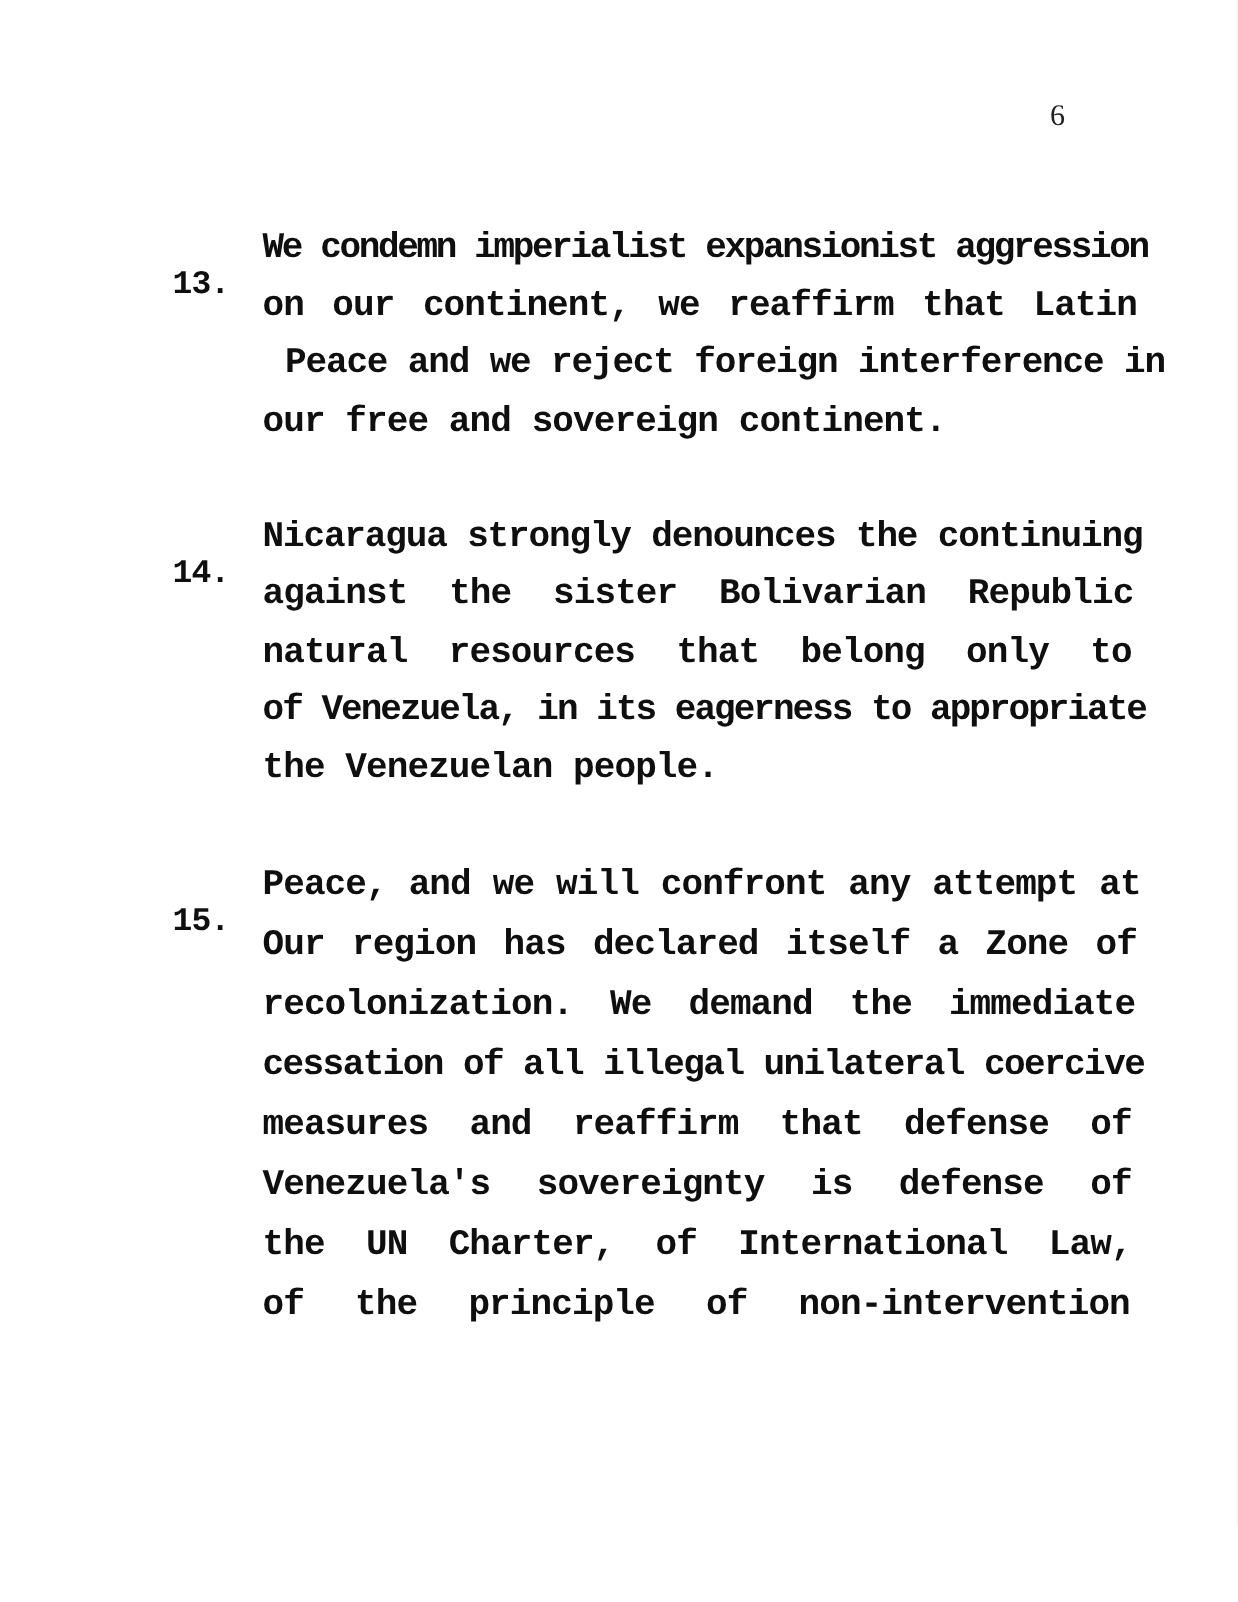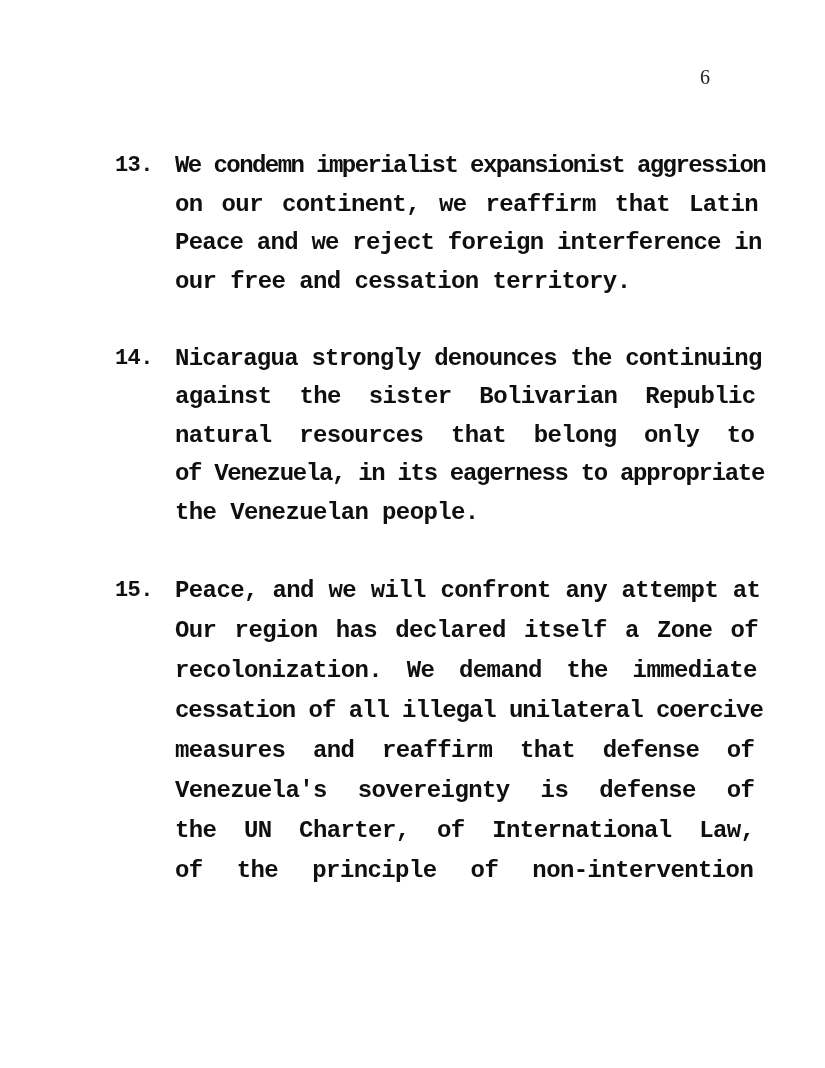--- a/index.html
+++ b/index.html
@@ -41,20 +41,21 @@
   }
   .paragraph + .paragraph {
     margin-top: 38.5px;
   }
   .para-number {
     flex: 0 0 60px;
     width: 60px;
     font-size: 22px;
     line-height: 38.5px;
     letter-spacing: -0.6px;
+    margin-top: 24px;
   }
   .para-body {
     flex: 1 1 auto;
   }
   .line {
     width: 535px;
     font-size: 24px;
     line-height: 38.5px;
     letter-spacing: -0.6px;
     white-space: nowrap;
@@ -71,22 +72,22 @@
 
   <div class="page-number">6</div>
 
   <div class="content">
 
     <div class="paragraph p13">
       <div class="para-number">13.</div>
       <div class="para-body">
         <div class="line jline"><span class="line-text" style="letter-spacing: -1.57181px;">We condemn imperialist expansionist aggression</span></div>
         <div class="line jline"><span class="line-text" style="word-spacing: 5.15104px;">on our continent, we reaffirm that Latin</span></div>
-        <div class="line jline"><span class="line-text" style="letter-spacing: -0.76061px;">Peace and we reject foreign interference in</span></div>
-        <div class="line"><span class="line-text">our free and cessation territory.</span></div>
+        <div class="line jline"><span class="line-text" style="letter-spacing: -0.76061px; margin-left: 15px;">Peace and we reject foreign interference in</span></div>
+        <div class="line"><span class="line-text">our free and sovereign continent.</span></div>
       </div>
     </div>
 
     <div class="paragraph p14">
       <div class="para-number">14.</div>
       <div class="para-body">
         <div class="line jline"><span class="line-text" style="letter-spacing: -0.76061px;">Nicaragua strongly denounces the continuing</span></div>
         <div class="line jline"><span class="line-text" style="word-spacing: 14.0273px;">against the sister Bolivarian Republic</span></div>
         <div class="line jline"><span class="line-text" style="word-spacing: 13.7438px;">natural resources that belong only to</span></div>
         <div class="line jline"><span class="line-text" style="letter-spacing: -1.31354px;">of Venezuela, in its eagerness to appropriate</span></div>

